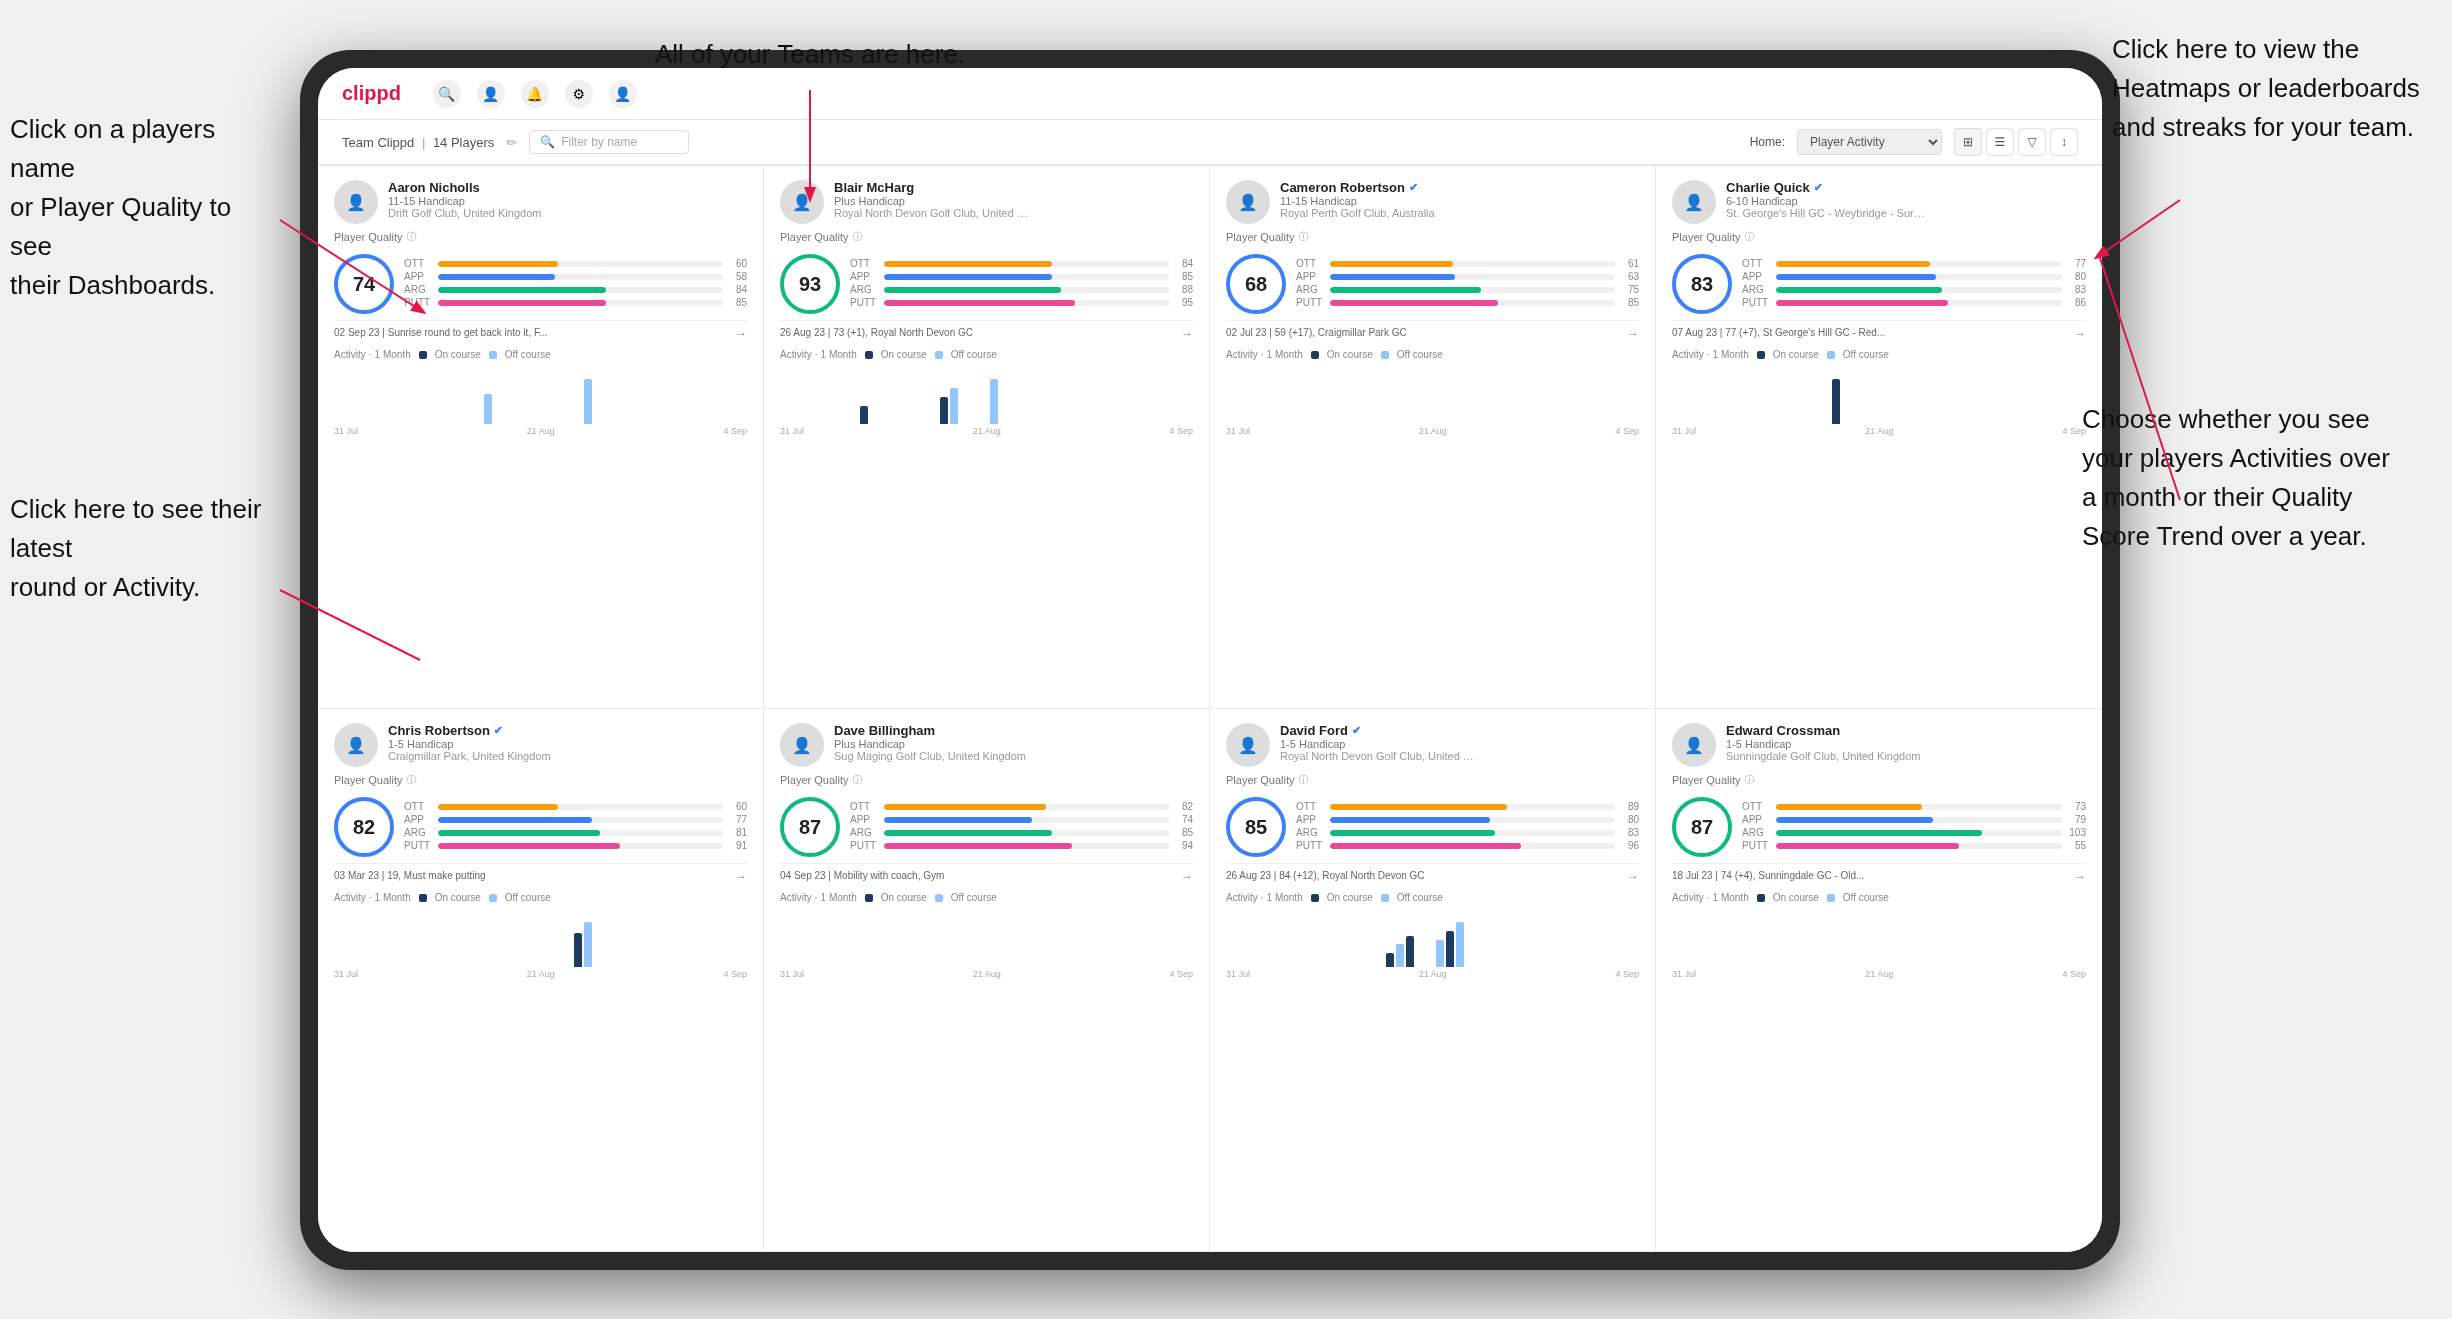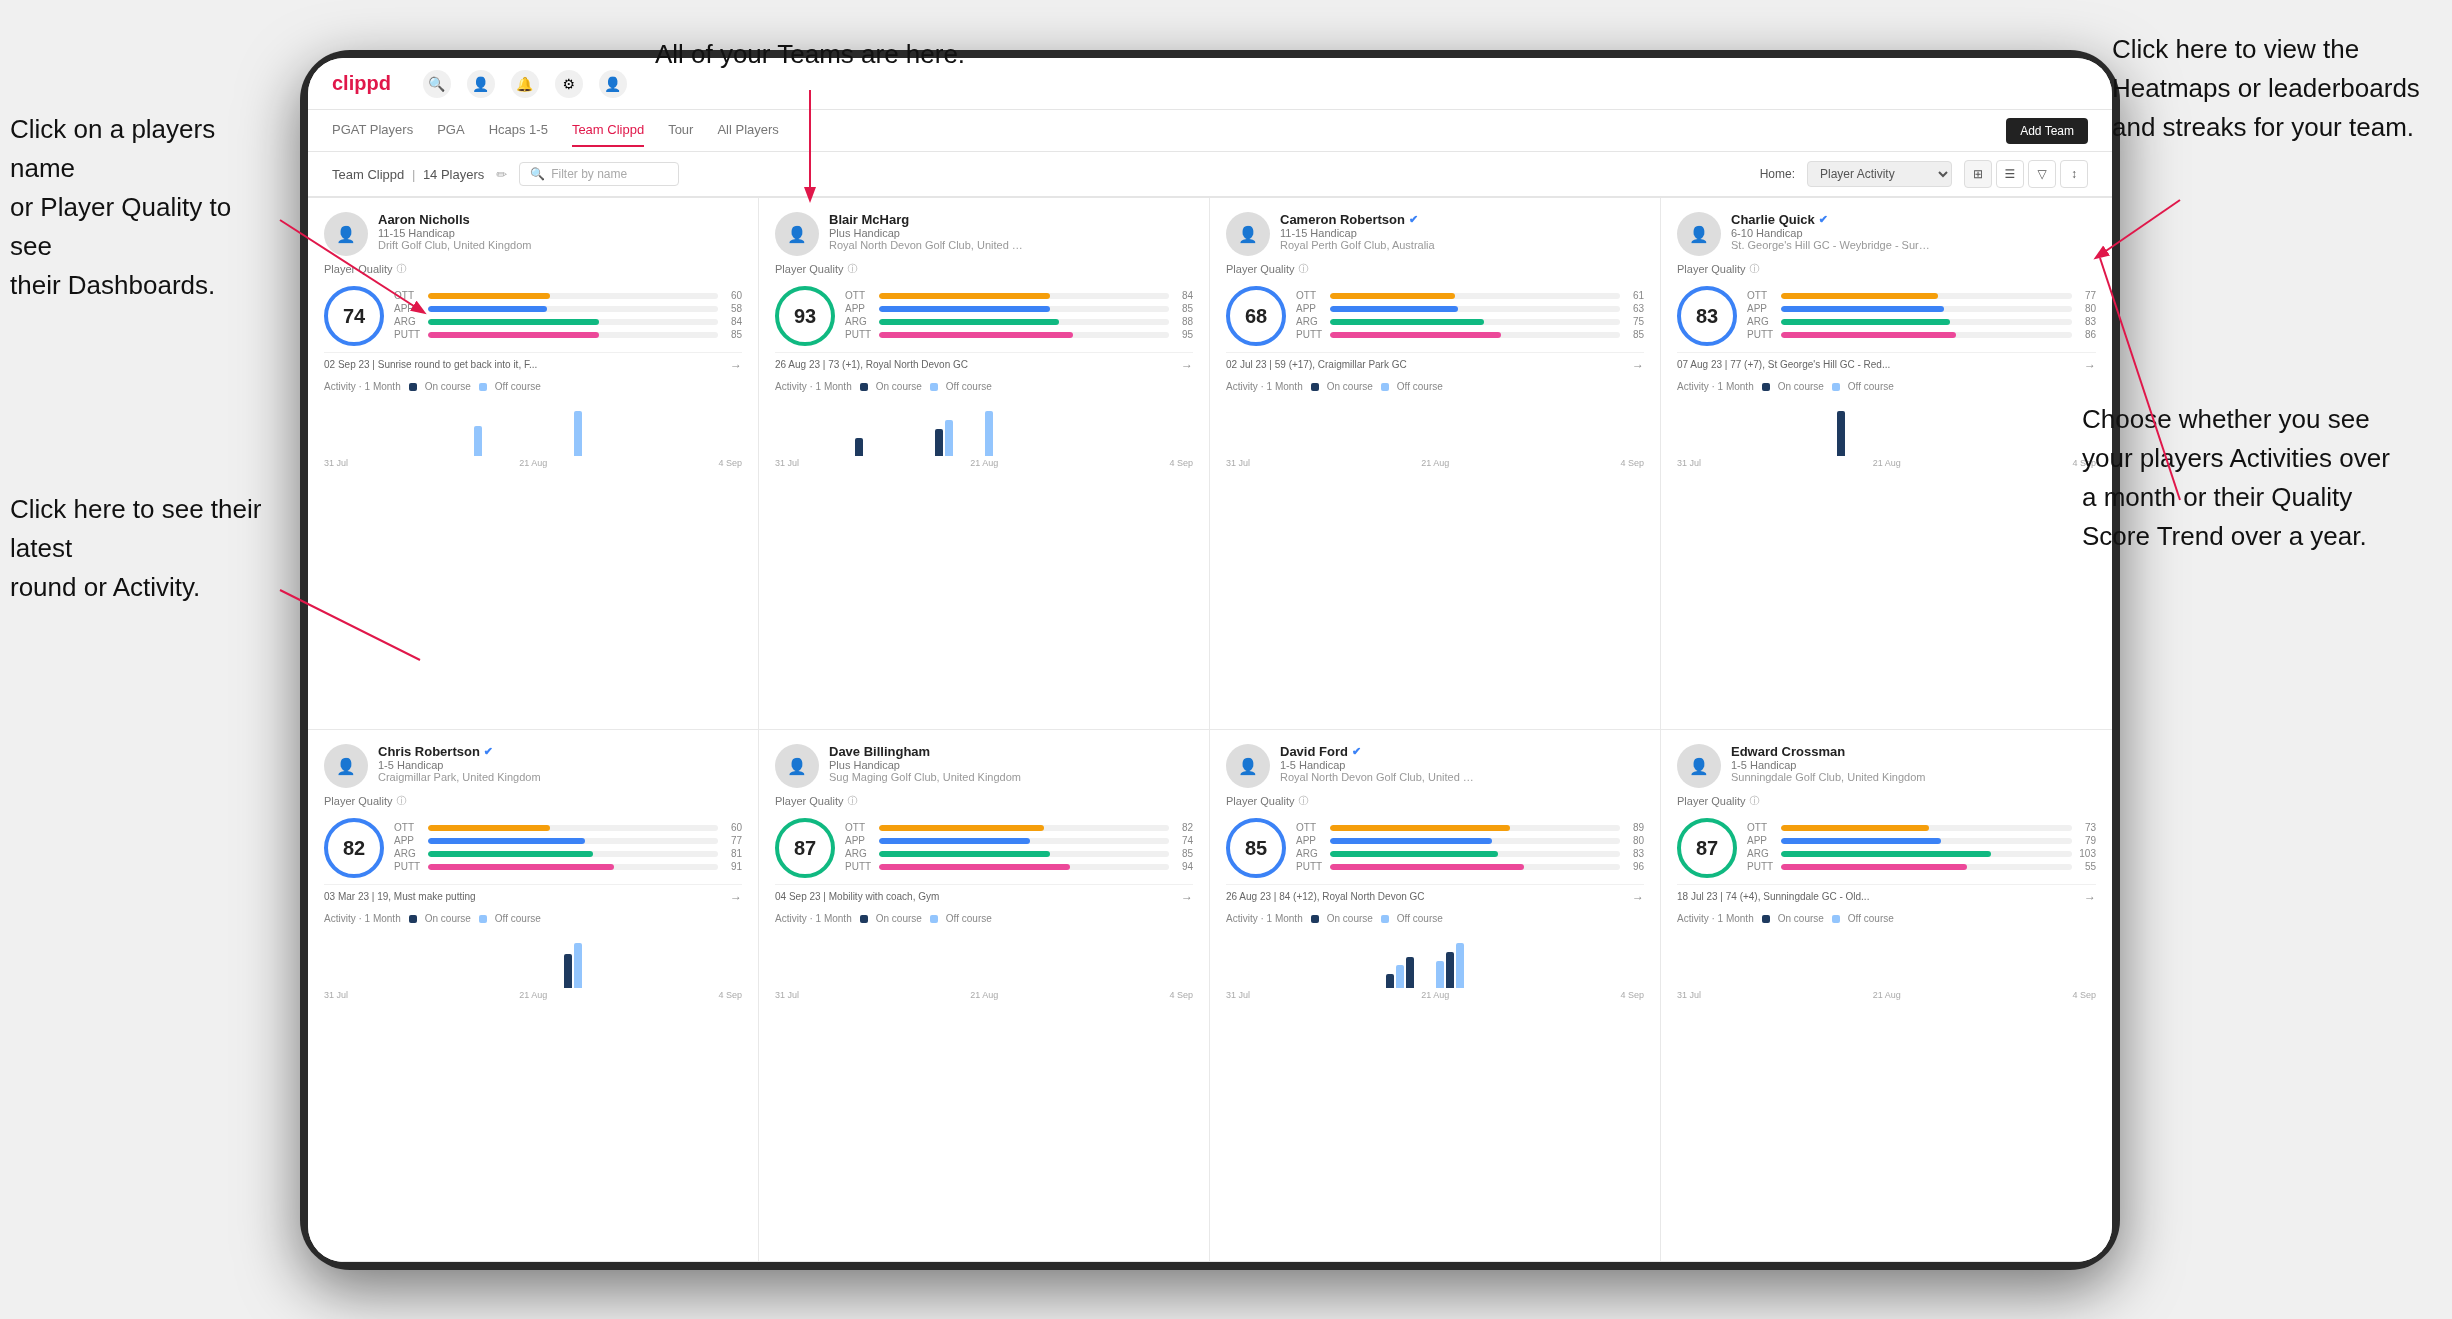--- a/index.html
+++ b/index.html
@@ -15,21 +15,21 @@
     
     .ipad-frame {
       position: absolute;
       top: 50px;
       left: 300px;
       width: 1820px;
       height: 1220px;
       background: #2a2a2a;
       border-radius: 50px;
       box-shadow: 0 20px 60px rgba(0,0,0,0.5);
-      padding: 8px;
+      padding: 18px;
     }
     .ipad-screen {
       width: 100%;
       height: 100%;
       background: #fff;
       border-radius: 36px;
       overflow: hidden;
       display: flex;
       flex-direction: column;
     }
@@ -336,29 +336,20 @@
       <span class="nav-logo">clippd</span>
       <div class="nav-icons">
         <div class="nav-icon">🔍</div>
         <div class="nav-icon">👤</div>
         <div class="nav-icon">🔔</div>
         <div class="nav-icon">⚙</div>
         <div class="nav-icon">👤</div>
       </div>
     </div>
 
-    <div class="sub-nav">
-      <span class="sub-nav-link">PGAT Players</span>
-      <span class="sub-nav-link">PGA</span>
-      <span class="sub-nav-link">Hcaps 1-5</span>
-      <span class="sub-nav-link active">Team Clippd</span>
-      <span class="sub-nav-link">Tour</span>
-      <span class="sub-nav-link">All Players</span>
-      <div class="add-team-btn">Add Team</div>
-    </div>
 
     <div class="team-header">
       <span class="team-title">
         Team Clippd <span>|</span> 14 Players
       </span>
       <span class="edit-icon">✏</span>
       <div class="search-box">
         <span>🔍</span>
         <span>Filter by name</span>
       </div>

